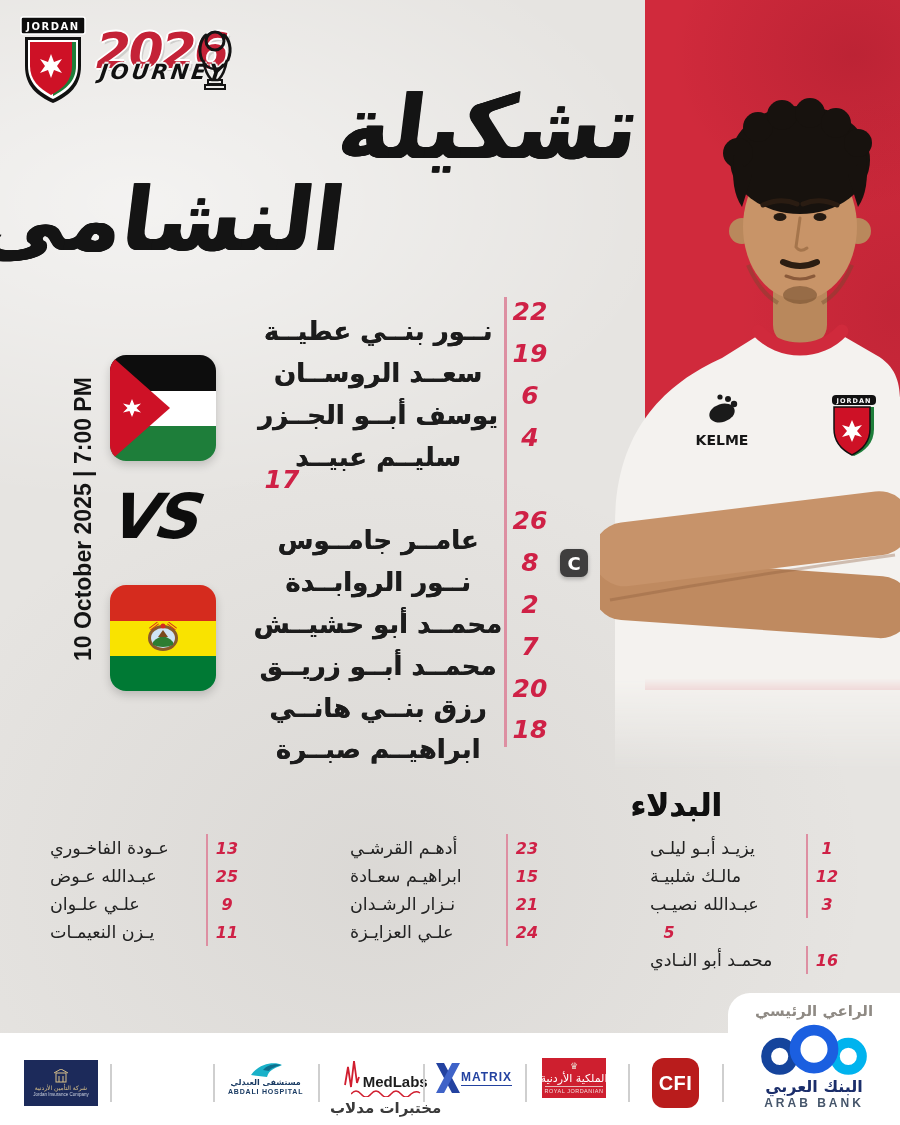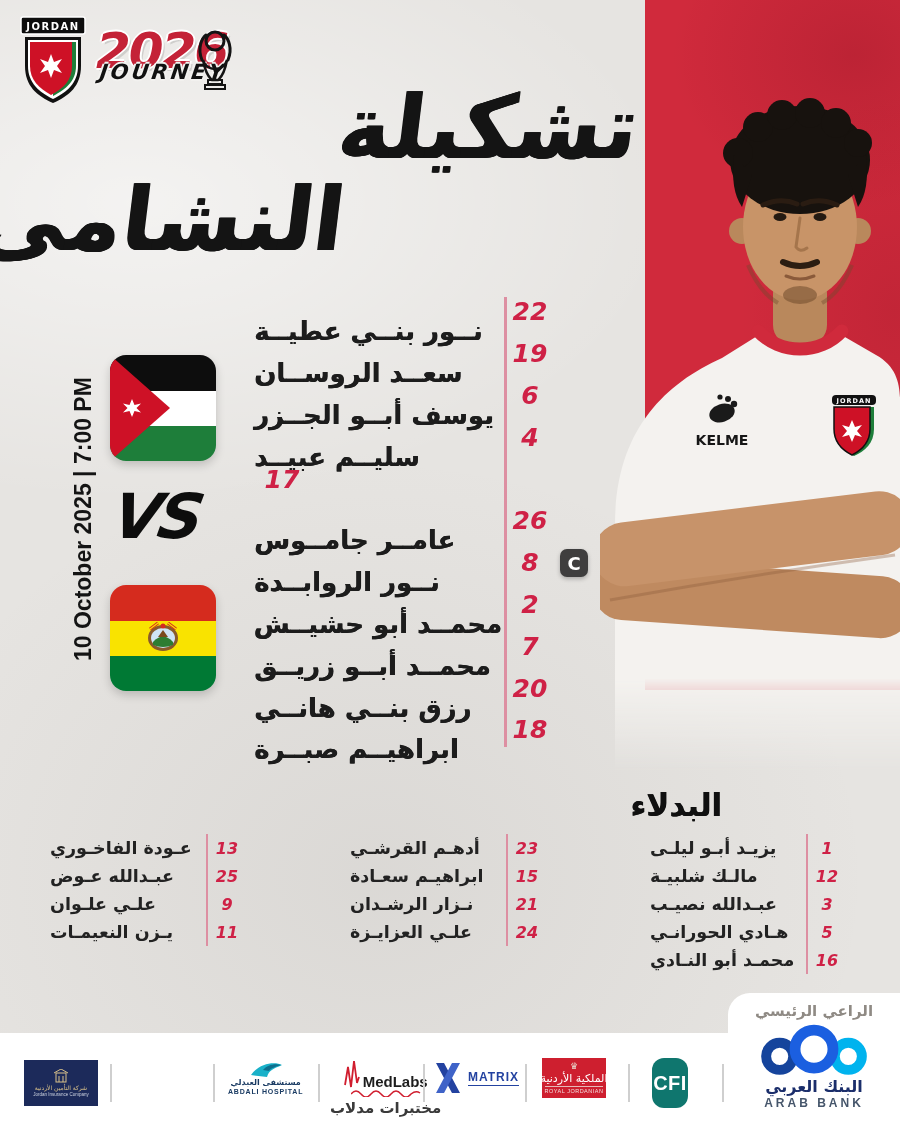--- a/index.html
+++ b/index.html
@@ -59,21 +59,21 @@
   .flag-away{top:585px;}
   .vs{
     position:absolute;left:114px;top:480px;font-size:62px;font-weight:bold;font-style:italic;
     color:#0d0d0d;letter-spacing:-3px;transform:skewX(-10deg);
   }
   
   .xi{position:absolute;left:254px;top:291px;width:340px;}
   .xi-line{position:absolute;left:250px;top:6px;width:2.5px;height:450px;background:#dd8fa2;}
   .xi-row{display:flex;align-items:center;height:41.8px;}
   .xi-name{
-    width:248px;direction:rtl;text-align:left;font-size:26px;font-weight:bold;color:#1c1c1c;
+    width:248px;direction:rtl;text-align:center;font-size:26px;font-weight:bold;color:#1c1c1c;
     white-space:nowrap;text-shadow:.4px 0 currentColor;margin-top:39px;
   }
   .xi-num{
     width:56px;text-align:center;font-size:25px;font-weight:bold;font-style:italic;color:#cf2146;
   }
   .captain-badge{
     position:absolute;left:306px;top:258px;width:28px;height:28px;border-radius:7px;
     background:#3f3e3e;color:#fff;font-size:18px;font-weight:bold;
     display:flex;align-items:center;justify-content:center;box-shadow:0 2px 4px rgba(0,0,0,.25);
   }
@@ -82,21 +82,21 @@
     position:absolute;right:178px;top:787px;direction:rtl;font-size:31px;font-weight:bold;color:#101010;
     text-shadow:.5px 0 currentColor;
   }
   .sub-group{position:absolute;top:834px;width:196px;}
   .sub-group.g1{left:650px;}
   .sub-group.g2{left:350px;}
   .sub-group.g3{left:50px;}
   .sub-row{display:flex;align-items:stretch;height:28px;}
   .sub-name{
     width:156px;direction:rtl;display:flex;align-items:center;justify-content:flex-end;
-    font-size:17.5px;font-weight:bold;color:#222;white-space:nowrap;
+    font-size:17.5px;font-weight:normal;color:#222;white-space:nowrap;
     border-right:2px solid #dd8fa2;padding-right:0;
   }
   .sub-num{
     width:38px;display:flex;align-items:center;justify-content:center;
     font-size:16px;font-weight:bold;font-style:italic;color:#cf2146;
   }
   
   .main-sponsor{
     position:absolute;left:728px;top:993px;width:172px;height:121px;background:#fff;
     border-radius:22px 0 0 0;display:flex;flex-direction:column;align-items:center;z-index:6;
@@ -116,21 +116,21 @@
   .jic-ar{direction:rtl;font-size:6px;color:#d9c18a;white-space:nowrap;}
   .jic-en{font-size:4.5px;color:#cdd3e0;white-space:nowrap;font-family:"Liberation Sans",sans-serif;}
   .medlabs-en{font-family:"Liberation Sans",sans-serif;font-size:15px;font-weight:bold;color:#1d1d1d;line-height:1;}
   .medlabs-ar{direction:rtl;font-size:15px;font-weight:bold;color:#3a3a3a;margin-top:2px;}
   .matrix-en{font-family:"Liberation Sans",sans-serif;font-size:12px;font-weight:bold;color:#2342a0;letter-spacing:1px;border-bottom:1.5px solid #2342a0;line-height:1.2;}
   .rj-box{width:64px;height:40px;background:#ce1f2f;display:flex;flex-direction:column;align-items:center;justify-content:center;}
   .rj-crown{color:#e8ded0;font-size:9px;line-height:1;margin-bottom:1px;}
   .rj-ar{direction:rtl;font-size:11px;color:#fff;white-space:nowrap;text-align:right;}
   .rj-en{font-family:"Liberation Sans",sans-serif;font-size:5.5px;color:#f3dede;letter-spacing:.5px;white-space:nowrap;border-top:.5px solid #e6b8b8;margin-top:1px;padding-top:1px;}
   .cfi-box{
-    width:36px;height:50px;background:#0f766e;border-radius:12px;display:flex;align-items:center;justify-content:center;
+    width:47px;height:50px;background:#b91c1c;border-radius:12px;display:flex;align-items:center;justify-content:center;
     color:#fff;font-family:"Liberation Sans",sans-serif;font-weight:bold;font-size:20px;letter-spacing:.5px;
   }
   .abdali-ar{direction:rtl;font-size:8px;font-weight:bold;color:#1a3b63;line-height:1.1;}
   .abdali-en{font-family:"Liberation Sans",sans-serif;font-size:7px;font-weight:bold;color:#1a3b63;letter-spacing:.8px;line-height:1.2;}
 </style>
 </head>
 <body>
 
 <div class="canvas">
 
@@ -313,21 +313,20 @@
     </div>
     <div class="sub-row">
       <div class="sub-name">مالـك شلبيـة</div>
       <div class="sub-num">12</div>
     </div>
     <div class="sub-row">
       <div class="sub-name">عبـدالله نصيـب</div>
       <div class="sub-num">3</div>
     </div>
     <div class="sub-row">
-      <div class="sub-name">هـادي الحورانـي</div>
       <div class="sub-num">5</div>
     </div>
     <div class="sub-row">
       <div class="sub-name">محمـد أبو النـادي</div>
       <div class="sub-num">16</div>
     </div>
   </div>
 
   <div class="sub-group g2">
     <div class="sub-row">
@@ -413,21 +412,21 @@
         <span class="medlabs-en">MedLabs</span>
       </div>
       <svg width="70" height="8" viewBox="0 0 70 8">
         <path d="M0,5 q5,-6 10,0 q5,6 10,0 q5,-6 10,0 q5,6 10,0 q5,-6 10,0 q5,6 10,0 q5,-4 9,-1" fill="none" stroke="#d01d2e" stroke-width="1.4"></path>
       </svg>
       <div class="medlabs-ar">مختبرات مدلاب</div>
     </div>
     <div class="sep" style="left:423px;"></div>
 
     <div class="sp" style="left:436px;top:30px;">
-      <div style="display:flex;align-items:center;gap:8px;">
+      <div style="display:flex;align-items:center;gap:1px;">
         <svg width="24" height="30" viewBox="0 0 24 30">
           <polygon points="0,0 8,0 24,30 16,30" fill="#2342a0"></polygon>
           <polygon points="16,0 24,0 8,30 0,30" fill="#3f63c8"></polygon>
         </svg>
         <span class="matrix-en">MATRIX</span>
       </div>
     </div>
     <div class="sep" style="left:525px;"></div>
 
     <div class="sp" style="left:542px;top:25px;">

